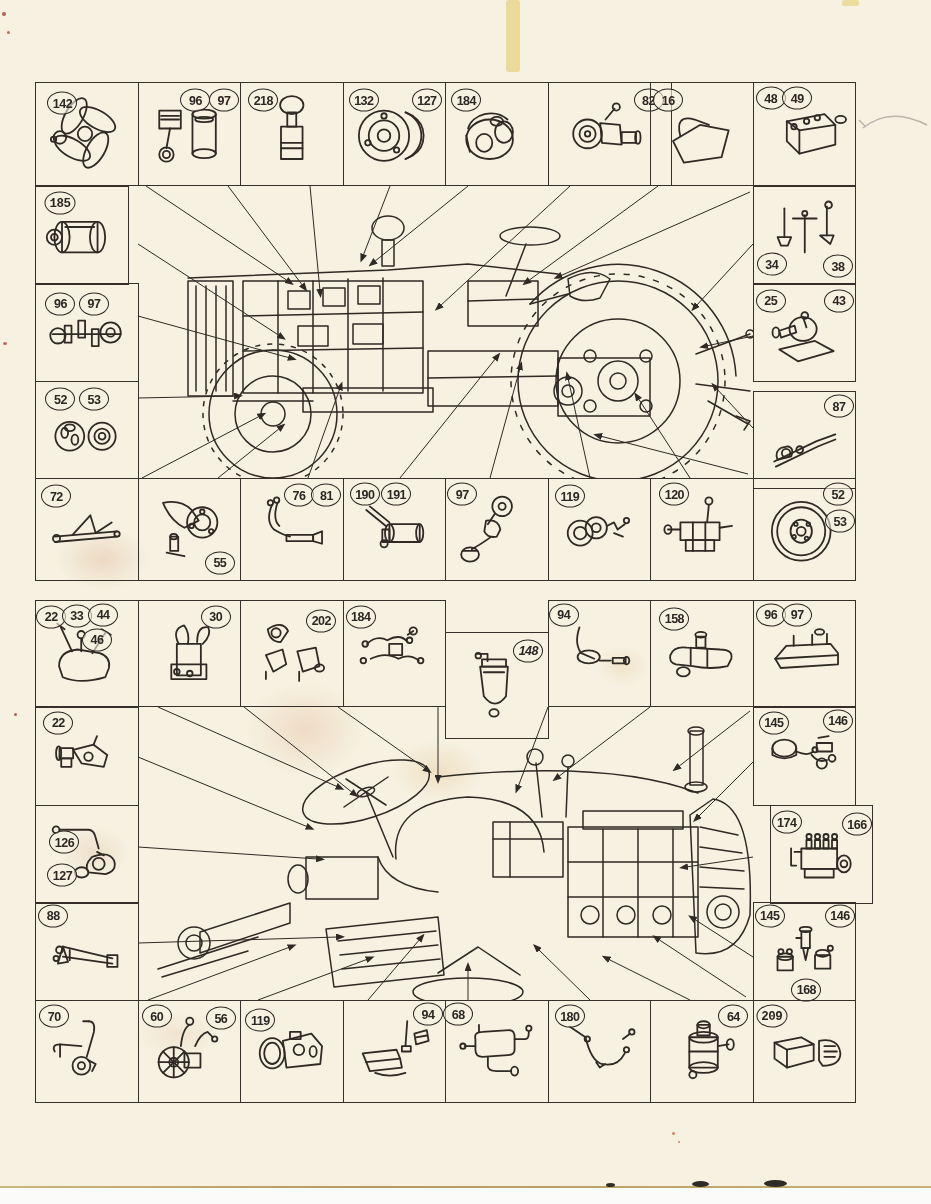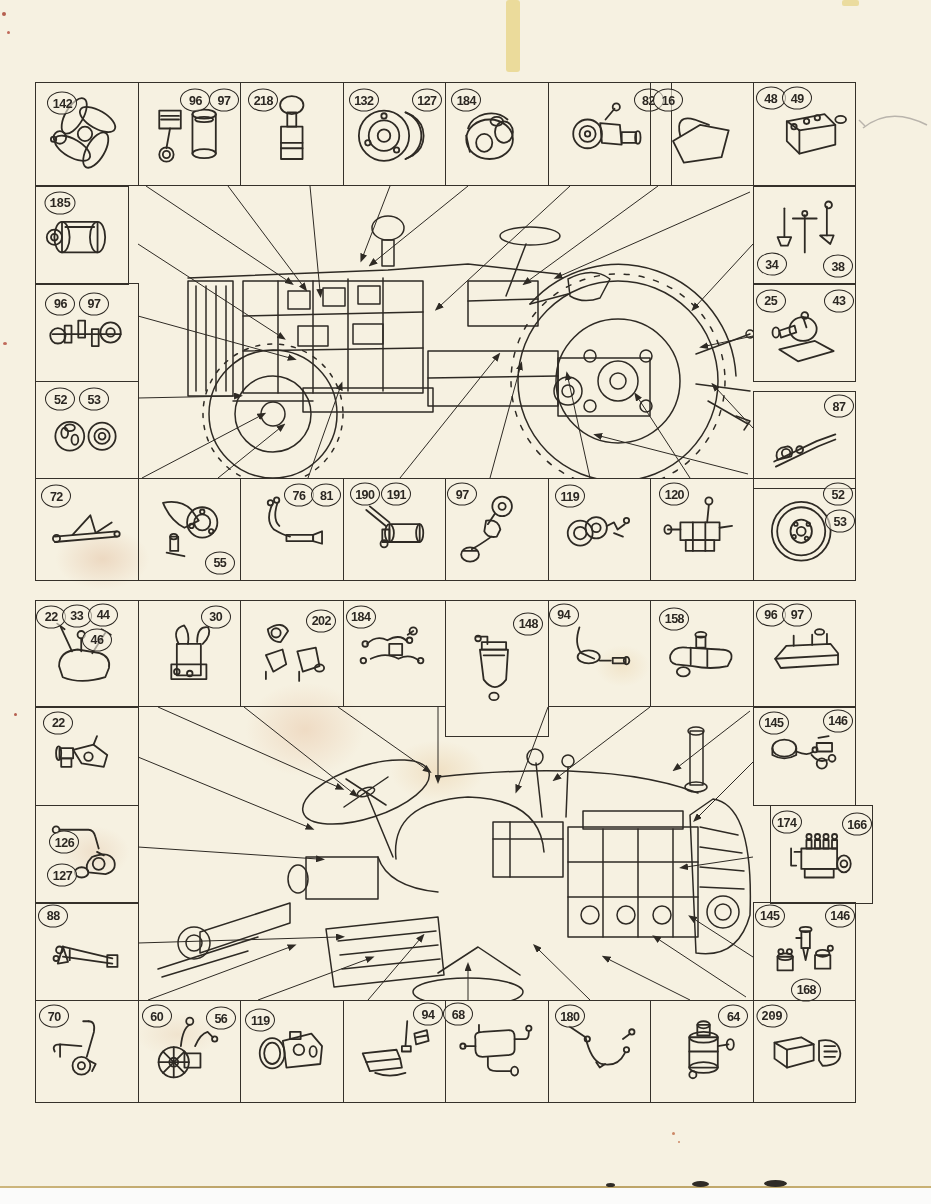--- a/index.html
+++ b/index.html
@@ -418,21 +418,21 @@
             <circle cx="66" cy="36" r="3"></circle>
             <circle cx="16" cy="58" r="3"></circle>
             <circle cx="78" cy="58" r="3"></circle>
             <rect x="44" y="40" width="14" height="12"></rect>
             <circle cx="70" cy="26" r="4"></circle>
             <line x1="64" y1="30" x2="70" y2="26"></line>
           </g>
         </svg>
         <span class="num" style="left:17%;top:15%">184</span>
       </div>
-      <div class="cell" style="left: 445px; top: 600px; width: 103.7px; height: 137px;">
+      <div class="cell" style="left: 445px; top: 632px; width: 103.7px; height: 107px; font-style: italic;">
         <svg class="sketch" viewBox="0 0 100 100" preserveAspectRatio="xMidYMid meet">
           <g fill="none" stroke="#2e2a24" stroke-width="1.8" stroke-linejoin="round" stroke-linecap="round">
             <rect x="34" y="22" width="26" height="8"></rect>
             <path d="M32 30 L62 30 L60 62 Q48 78 36 62 Z"></path>
             <line x1="36" y1="36" x2="58" y2="36"></line>
             <ellipse cx="47" cy="80" rx="5" ry="4"></ellipse>
             <path d="M28 16 L40 16 L40 24"></path>
             <circle cx="30" cy="18" r="3"></circle>
           </g>
         </svg>

